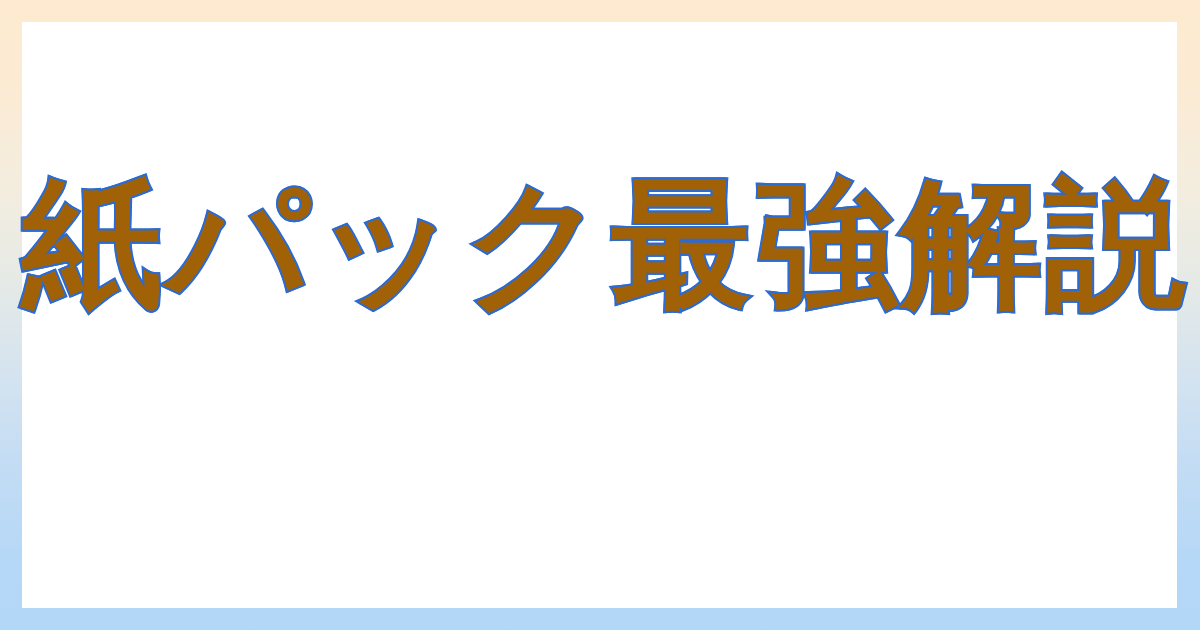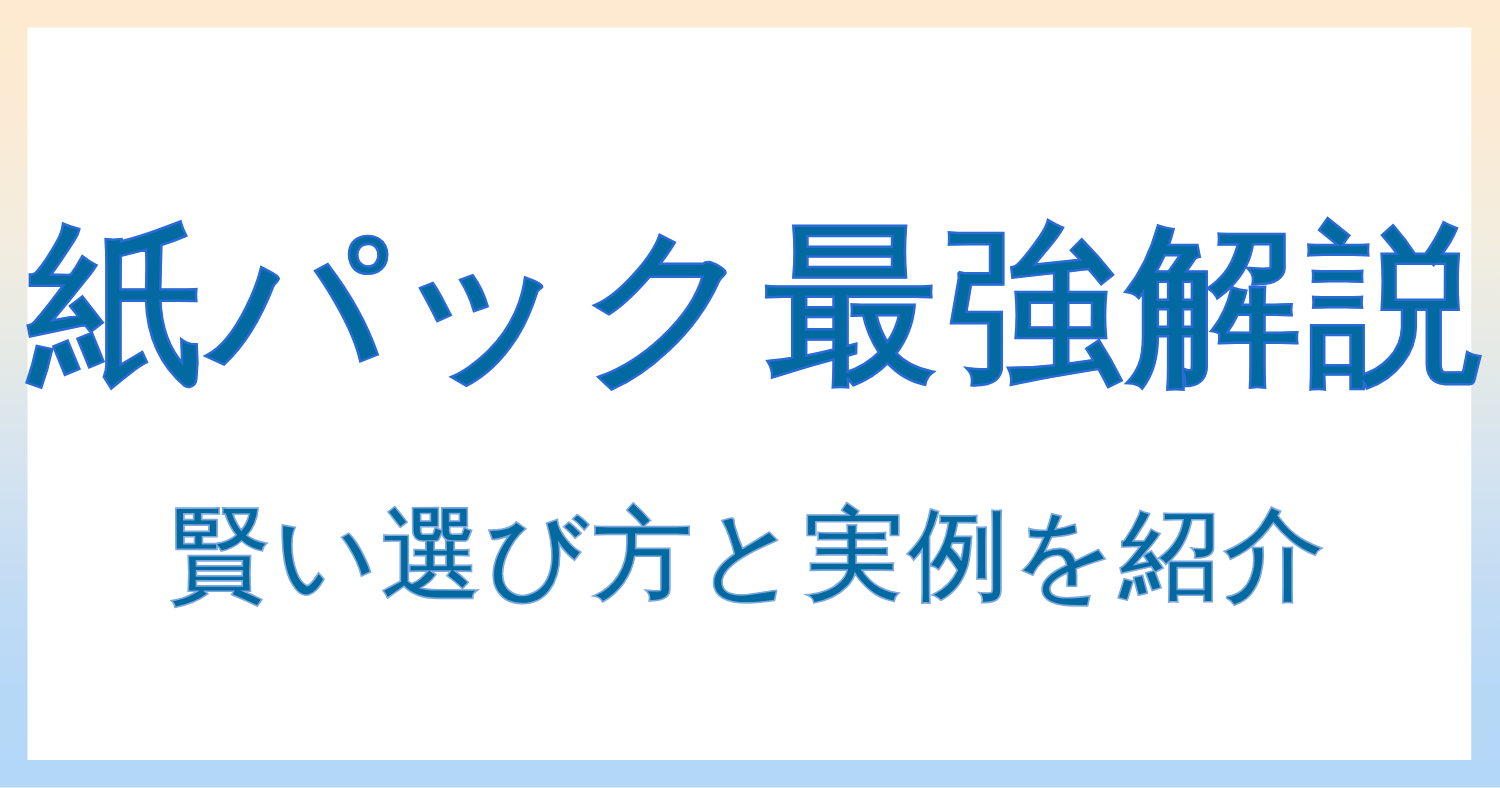--- a/index.html
+++ b/index.html
@@ -45,22 +45,22 @@
     display: flex;
     flex-direction: column;
     align-items: center;
     justify-content: flex-start;
   }
 
   
   .outlined {
     margin: 0;
     white-space: nowrap;
-    color: #0369a1;              
-    font-weight: 400;
+    color: #a16207;              
+    font-weight: 700;
     line-height: 1;
     user-select: none;
   }
 
   
   .headline {
     position: absolute;
     left: 0;
     right: 0;
     top: 152px;
@@ -95,16 +95,15 @@
   }
 </style>
 </head>
 <body>
 
 <div class="poster">
   <div class="card">
 
     <h1 class="outlined headline">紙パック最強解説</h1>
 
-    <p class="outlined subhead">賢い選び方と実例を紹介</p>
 
   </div>
 </div>
 
 </body></html>

